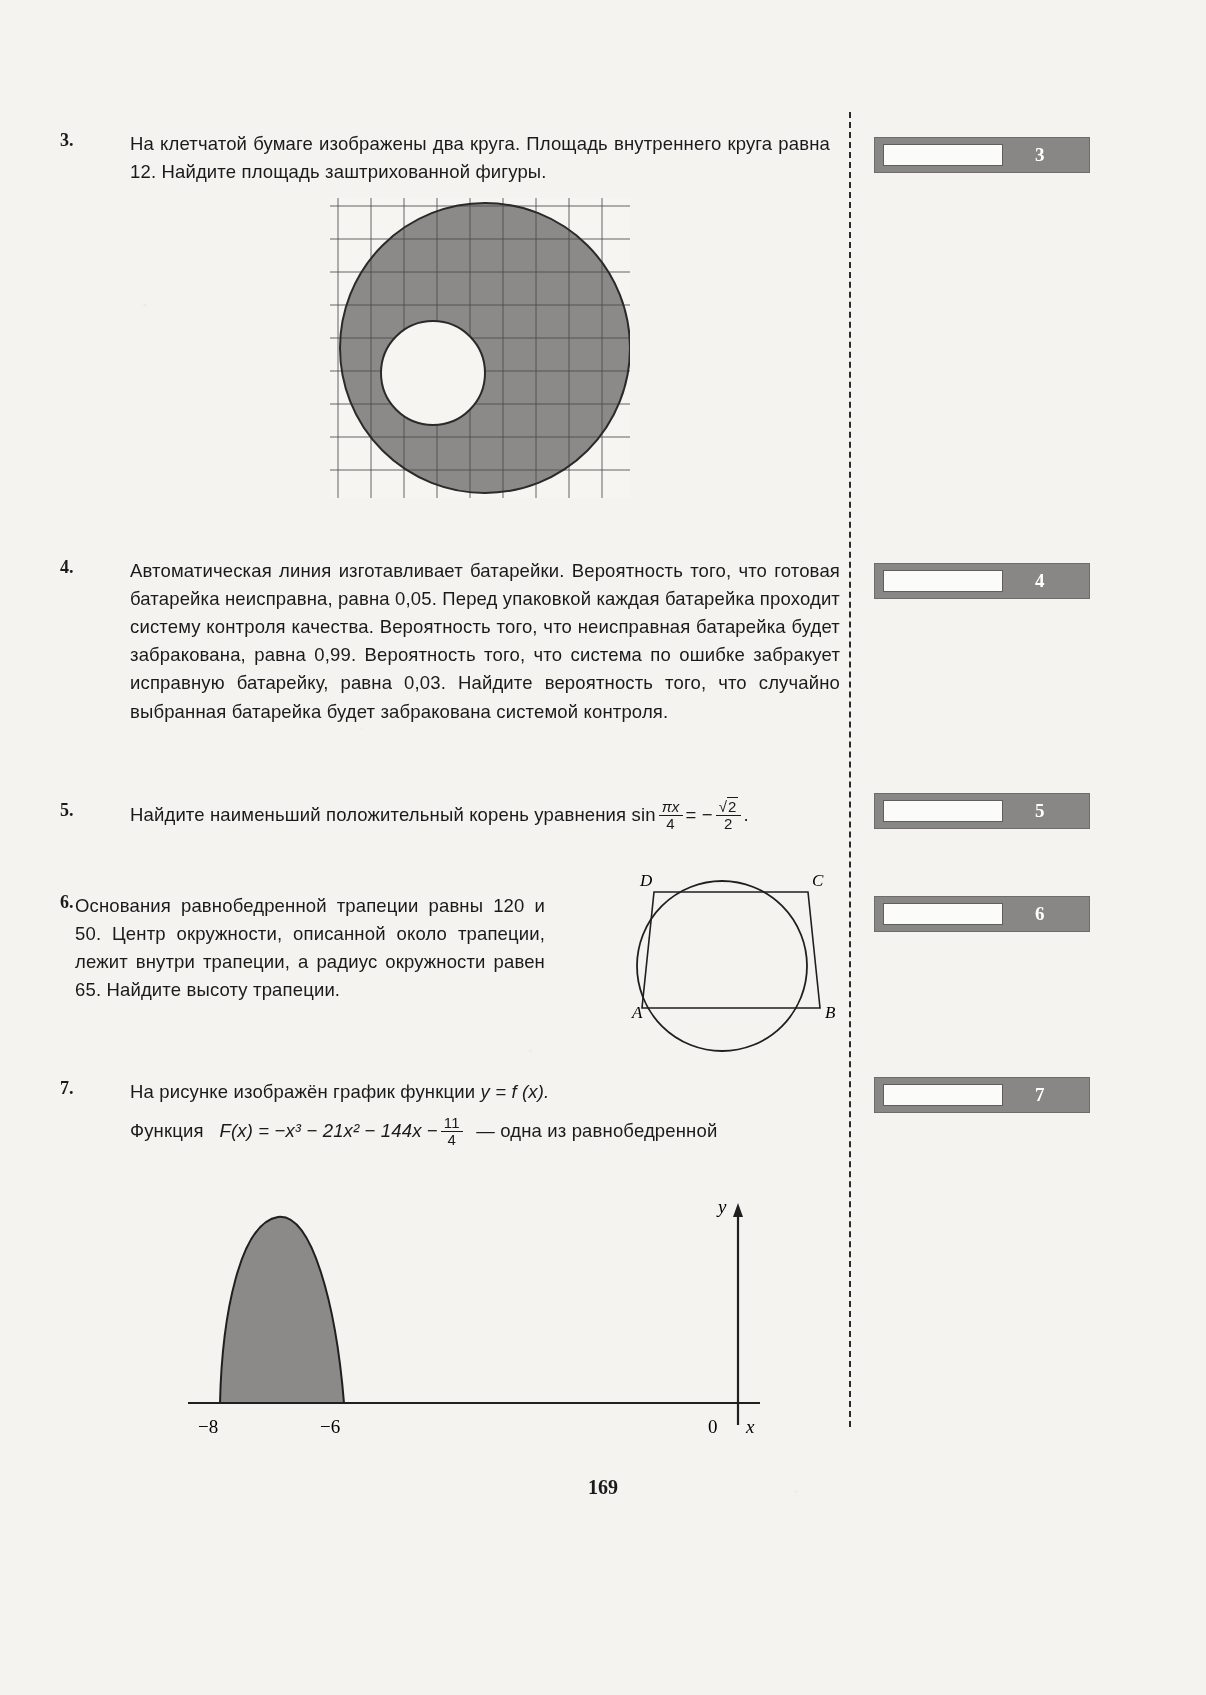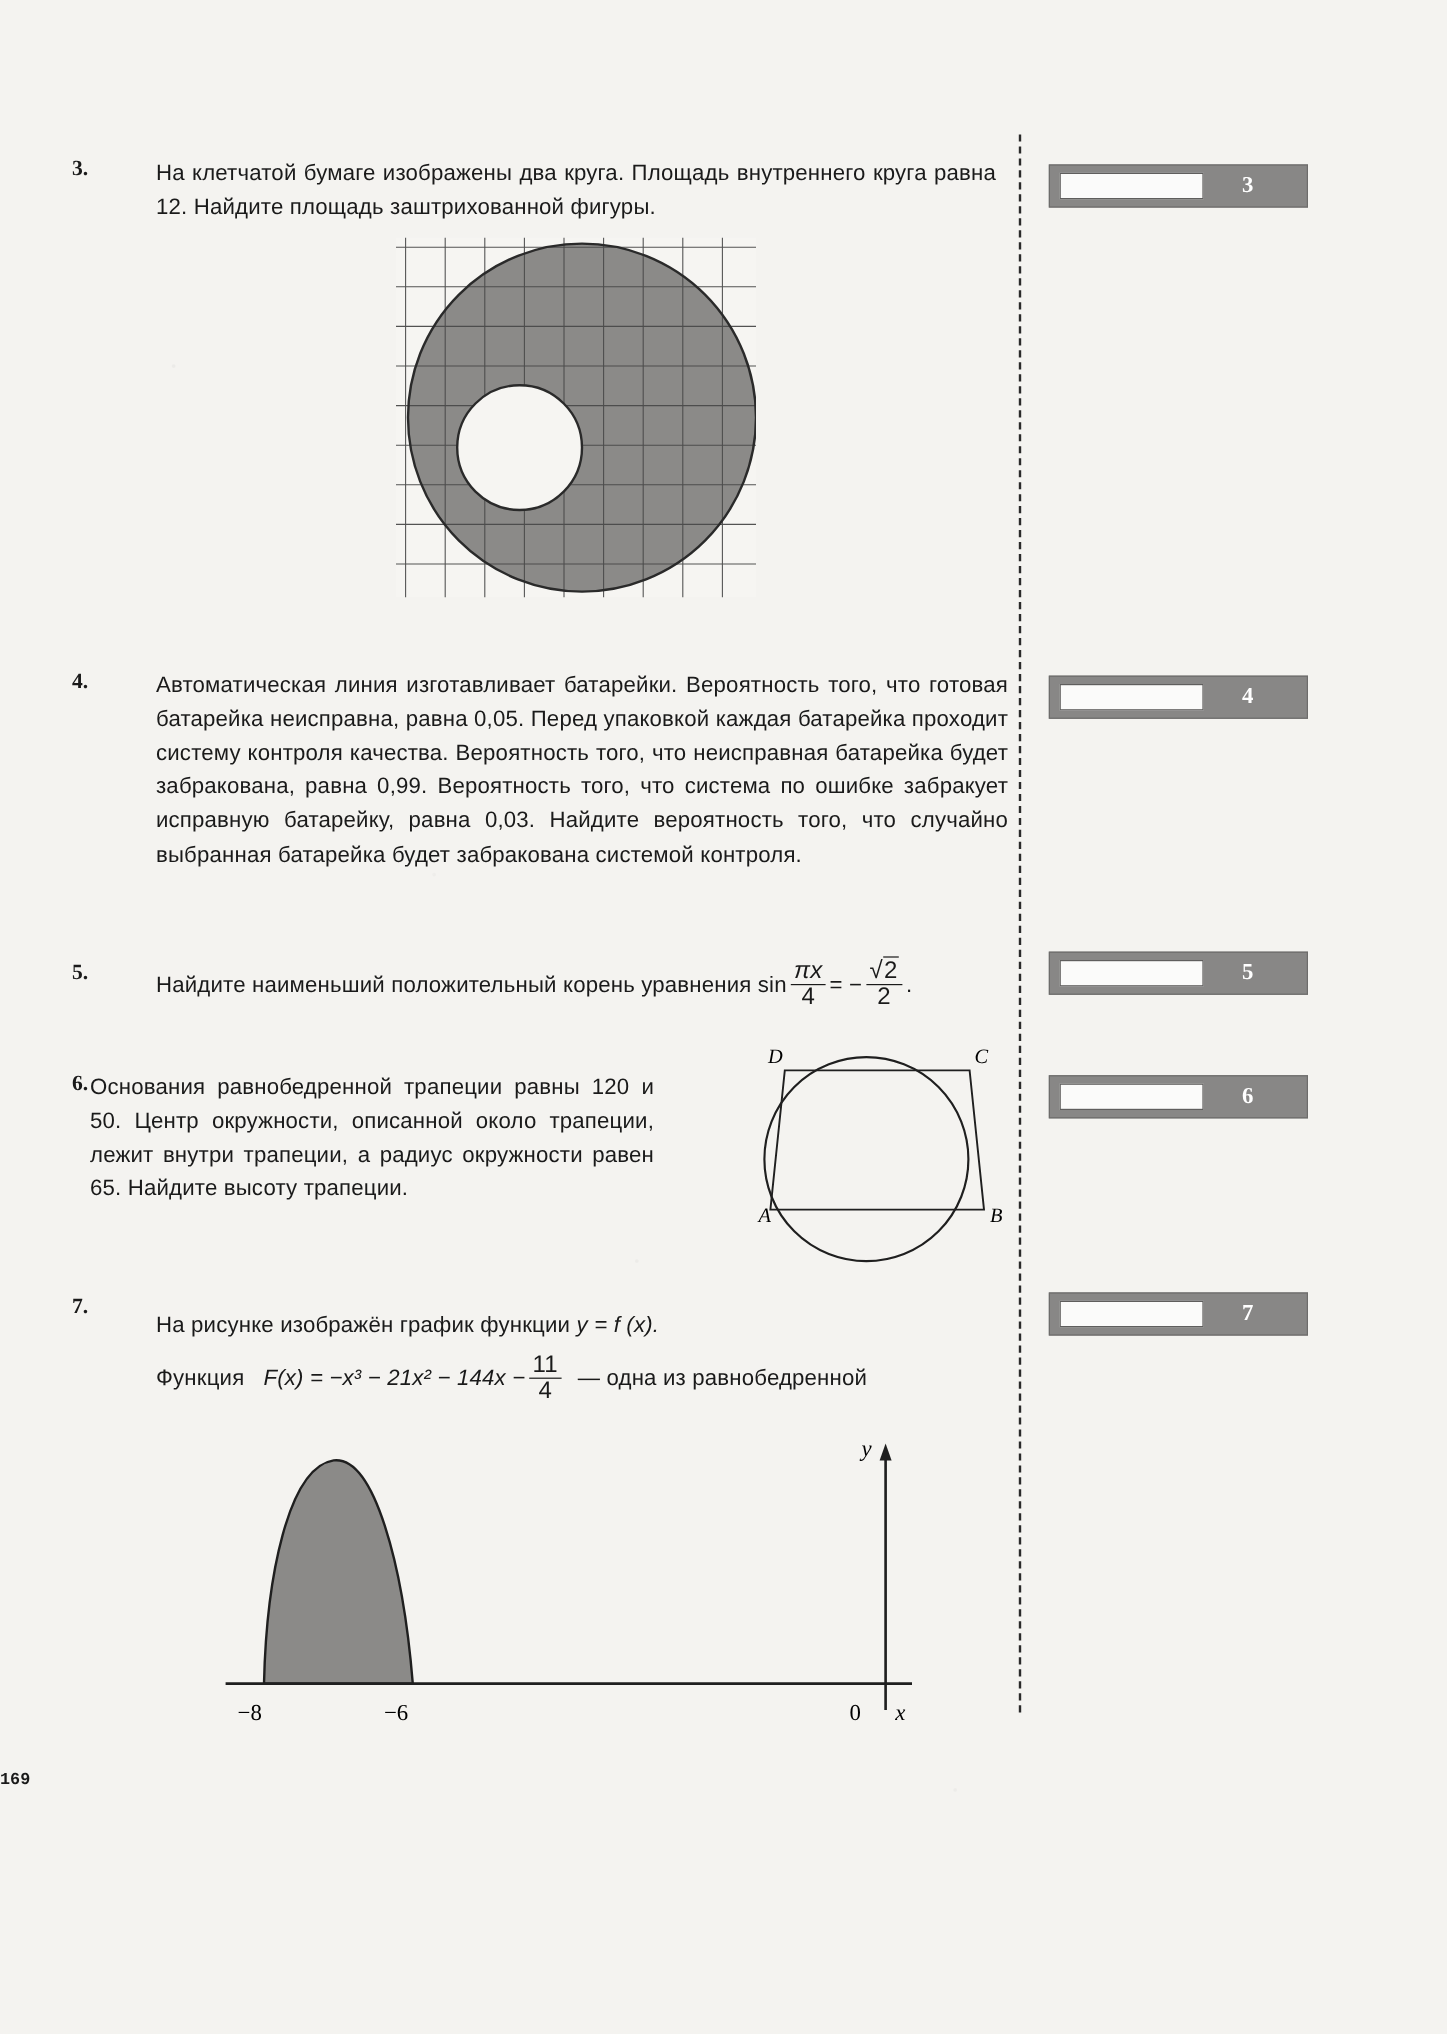--- a/index.html
+++ b/index.html
@@ -83,21 +83,21 @@
   }
   .ttext.narrow{width:470px;margin-left:15px;}
   .w-full{width:710px;}
   .w-t3{width:700px;}
 
   
   .frac{
     display:inline-block;
     vertical-align:middle;
     text-align:center;
-    font-size:20px;
+    font-size:15px;
     line-height:1.05;
     margin:0 3px;
     position:relative;
     top:-1px;
   }
   .frac .num{border-bottom:1.3px solid #1a1a1a;padding:0 3px;display:block;}
   .frac .den{padding:0 3px;display:block;}
   .ovl{border-top:1.2px solid #1a1a1a;padding:0 1px;}
 
   .italic{font-style:italic;}
@@ -115,24 +115,24 @@
   
   #fig6{position:absolute;left:610px;top:868px;width:240px;height:200px;}
 
   
   #fig7{position:absolute;left:160px;top:1195px;width:620px;height:250px;}
 
   .pagenum{
     position:absolute;
     left:0;right:0;
     top:1476px;
-    text-align:left;
-    font-size:14px;
+    text-align:center;
+    font-size:20px;
     font-weight:bold;
-    font-family:Liberation Mono, monospace;
+    font-family:Liberation Serif, serif;
   }
   .lbl{font-family:"Liberation Serif", serif;font-style:italic;font-size:17px;}
 </style>
 </head>
 <body>
 
 <div class="page">
 
   <div class="noise"></div>
 
@@ -209,21 +209,21 @@
       <polygon points="32,140 210,140 198,24 44,24" fill="none" stroke="#1f1f1f" stroke-width="1.6"></polygon>
       <text x="22" y="150" class="lbl" font-style="italic" font-size="17" font-family="Liberation Serif, serif">A</text>
       <text x="215" y="150" class="lbl" font-style="italic" font-size="17" font-family="Liberation Serif, serif">B</text>
       <text x="202" y="18" class="lbl" font-style="italic" font-size="17" font-family="Liberation Serif, serif">C</text>
       <text x="30" y="18" class="lbl" font-style="italic" font-size="17" font-family="Liberation Serif, serif">D</text>
     </svg>
   </div>
 
   <div class="task" style="top:1078px;width:780px;">
     <div class="tnum">7.</div>
-    <div class="ttext" style="width:730px;margin-top:12px;">
+    <div class="ttext" style="width:730px;">
       <div>
         <span>На рисунке изображён график функции </span><span class="italic">y = f (x).</span>
       </div>
       <div style="margin-top:10px;">
         <span>Функция</span>
         &nbsp;&nbsp;<span class="italic">F(x) = −x³ − 21x² − 144x −</span><span class="frac"><span class="num">11</span><span class="den">4</span></span>&nbsp;&nbsp;<span>— одна из равнобедренной</span>
       </div>
     </div>
   </div>
 

